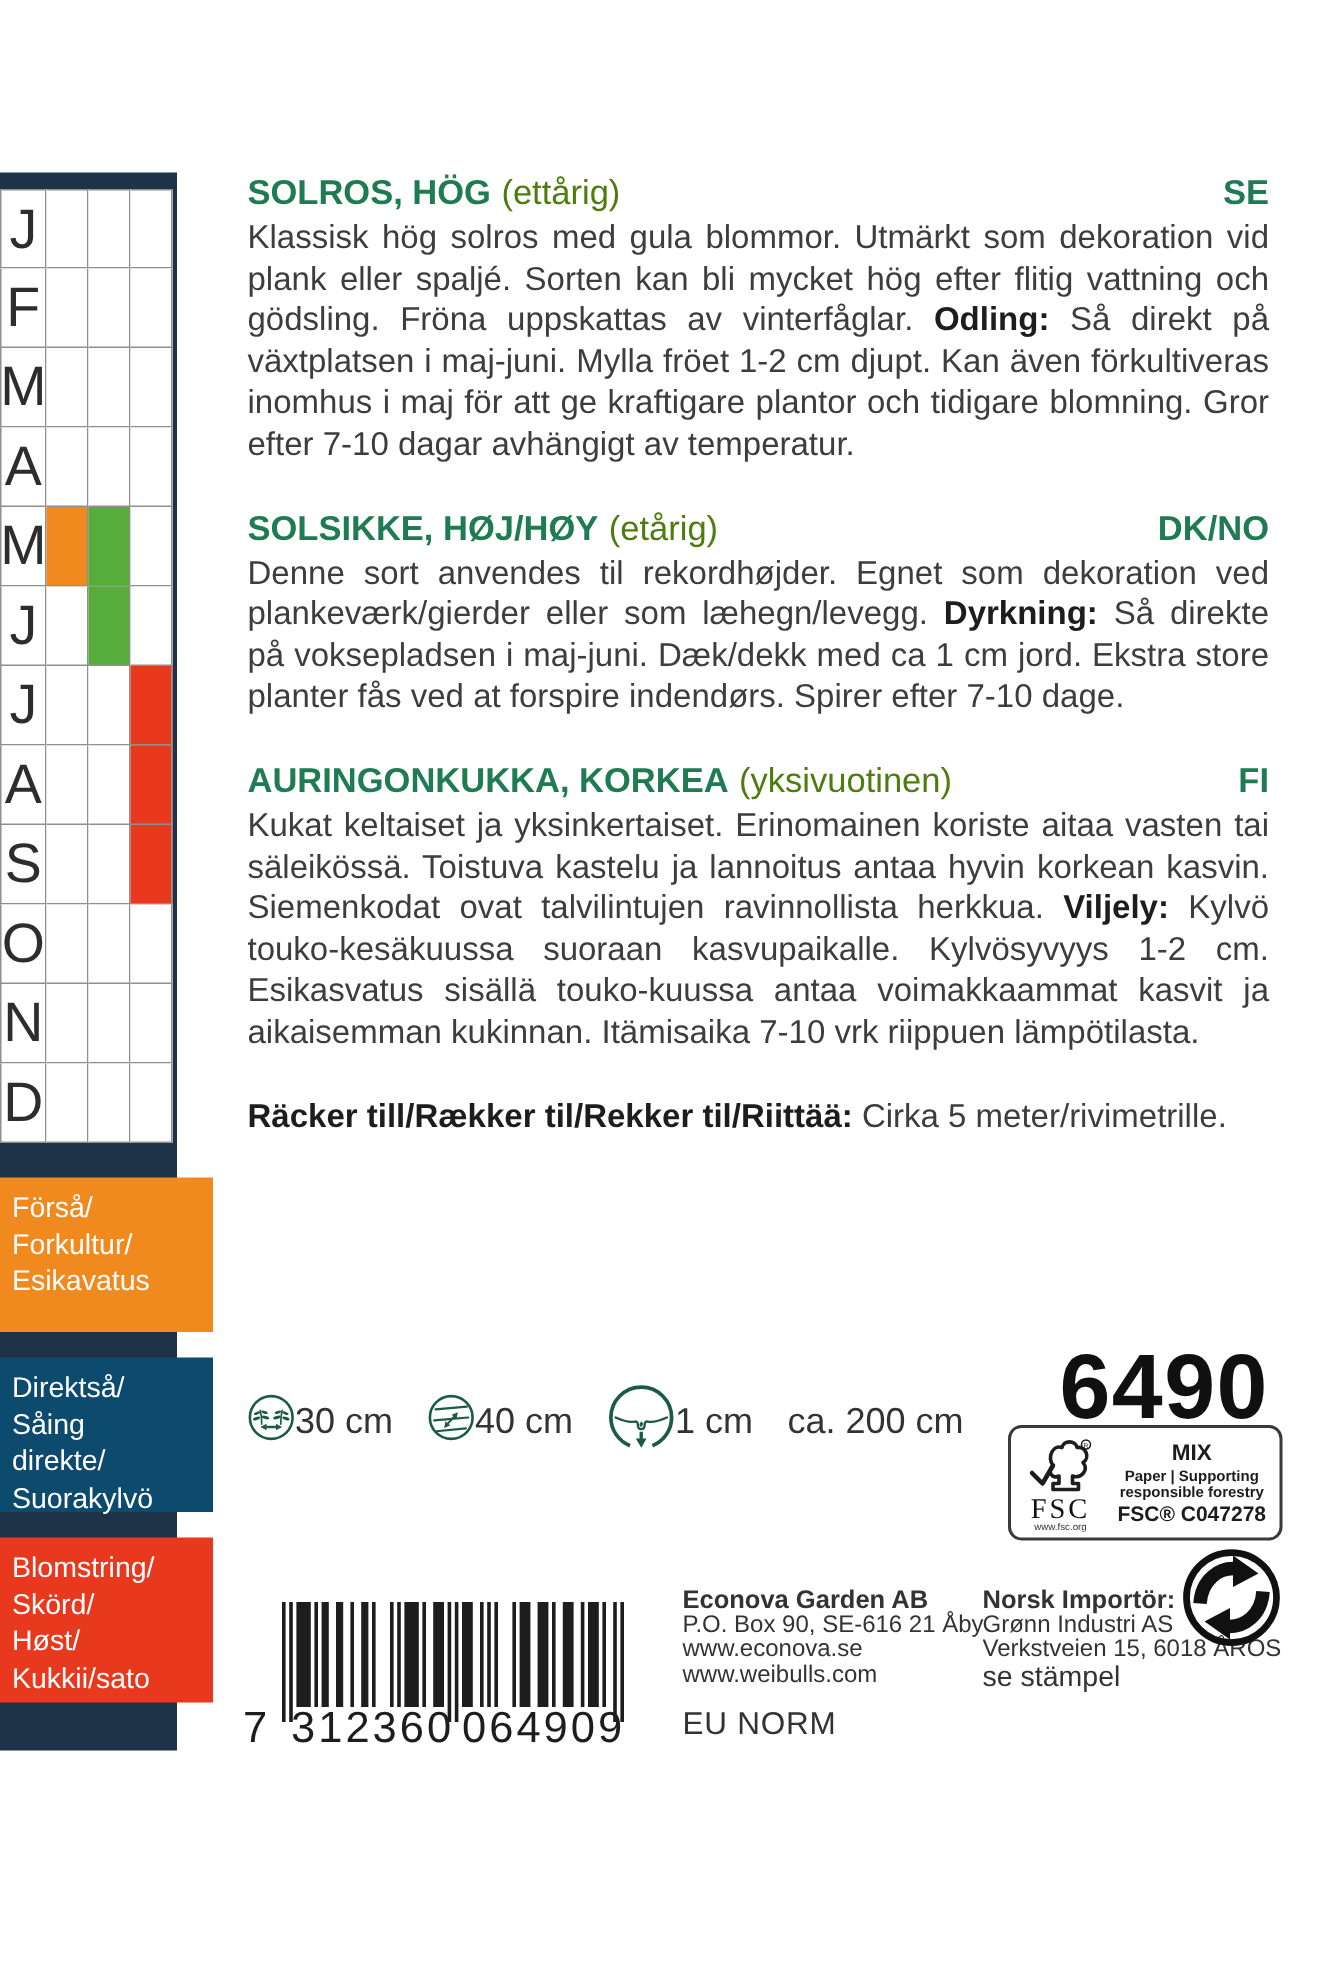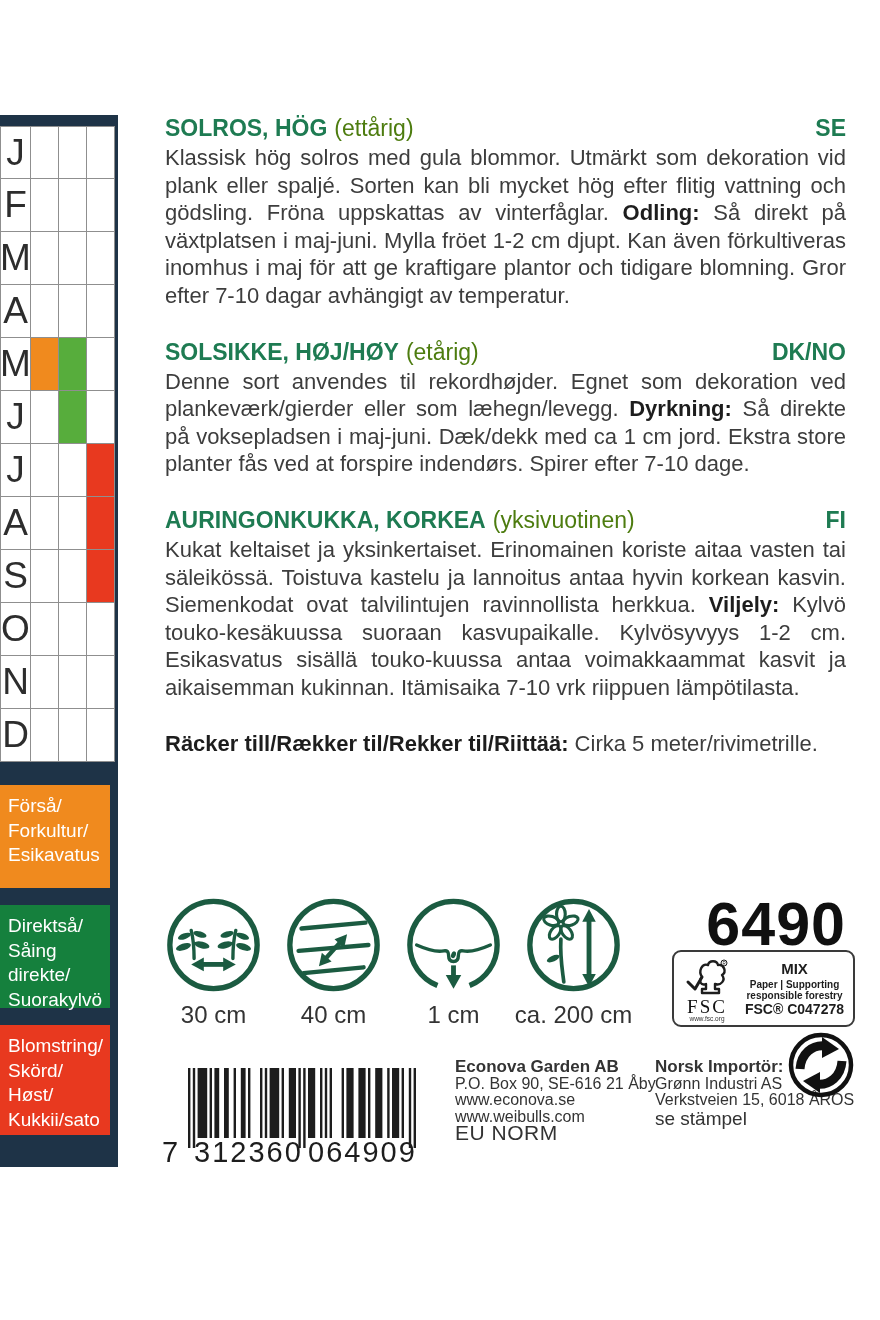--- a/index.html
+++ b/index.html
@@ -11,41 +11,41 @@
   .calendar{margin-top:11px;width:115px;background:#fff;}
   .cal-row{display:flex;}
   .cal-letter{box-sizing:border-box;width:31px;height:53px;background:#fff;
               border-left:1px solid #8f8f8f;border-right:1px solid #8f8f8f;border-bottom:1px solid #8f8f8f;
               display:flex;align-items:center;justify-content:center;
               font-size:37px;color:#2d2d2d;}
   .cal-cell{box-sizing:border-box;width:28px;height:53px;background:#fff;
             border-right:1px solid #8f8f8f;border-bottom:1px solid #8f8f8f;}
   .cal-row:first-child .cal-letter,.cal-row:first-child .cal-cell{border-top:1px solid #8f8f8f;}
 
-  .legend{box-sizing:border-box;width:110px;color:#fff;font-size:19px;line-height:24.5px;
+  .legend{box-sizing:border-box;width:142px;color:#fff;font-size:19px;line-height:24.5px;
           padding:9px 4px 0 8px;white-space:pre-line;}
   .legend-presow{margin-top:23px;height:103px;background:#f08a1e;}
-  .legend-direct{margin-top:17px;height:103px;background:#15803d;}
+  .legend-direct{margin-top:17px;height:103px;background:#0c4a6e;}
   .legend-bloom{margin-top:17px;height:110px;background:#e8391f;}
 
   
   .content{position:absolute;left:165px;top:115px;width:681px;}
   .section{margin-bottom:29px;}
   .sec-head{display:flex;align-items:baseline;font-size:23px;line-height:26px;}
   .sec-title{font-weight:bold;color:#1e7b52;}
   .sec-form{font-weight:normal;color:#4d7c0f;margin-left:7px;}
   .sec-lang{margin-left:auto;font-weight:bold;color:#1e7b52;}
   .sec-body{font-size:22px;line-height:27.6px;text-align:justify;color:#3d3d3d;margin-top:3px;}
   .sec-body b{color:#1d1d1d;}
   .yield{font-size:22px;margin-top:22px;}
   .yield b{color:#1d1d1d;}
 
   
   .icons-row{position:absolute;left:165px;top:895px;display:flex;align-items:flex-start;}
-  .icon-item{display:flex;flex-direction:column;align-items:center;width:97px;text-align:center;}
+  .icon-item{display:flex;flex-direction:row;align-items:center;width:97px;text-align:center;}
   .icon-item + .icon-item{margin-left:23px;}
   .icon-item svg{width:97px;height:100px;}
   .icon-label{margin-top:6px;font-size:24px;color:#333;white-space:nowrap;}
 
   
   .product-number{position:absolute;right:34px;top:889px;font-size:61px;font-weight:bold;
                   color:#101010;letter-spacing:1px;}
 
   
   .fsc{position:absolute;left:672px;top:950px;width:183px;height:77px;box-sizing:border-box;
@@ -62,21 +62,21 @@
   .barcode{position:absolute;left:188px;top:1068px;width:230px;height:96px;}
   .barcode svg{position:absolute;left:0;top:0;}
   .bc-digit{position:absolute;font-size:29px;color:#1d1d1d;letter-spacing:2px;top:68px;}
   .bc-first{left:-26px;}
   .bc-left{left:6px;width:104px;text-align:center;}
   .bc-right{left:120px;width:104px;text-align:center;}
 
   
   .distributor{position:absolute;left:455px;top:1059px;width:205px;font-size:16px;line-height:16.5px;color:#333;}
   .dist-name{font-weight:bold;font-size:17px;}
-  .eu-norm{margin-top:0;font-size:21px;letter-spacing:0.5px;color:#333;}
+  .eu-norm{margin-top:17px;font-size:21px;letter-spacing:0.5px;color:#333;}
   .importer{position:absolute;left:655px;top:1059px;width:200px;font-size:16px;line-height:16.5px;color:#333;}
   .imp-label{font-weight:bold;font-size:17px;}
   .last-sale-label{margin-top:15px;font-weight:bold;font-size:21px;color:#1d1d1d;}
   .last-sale-value{font-size:19px;margin-top:2px;}
 
   .recycle{position:absolute;left:787px;top:1031px;}
 </style>
 </head>
 <body>
 

